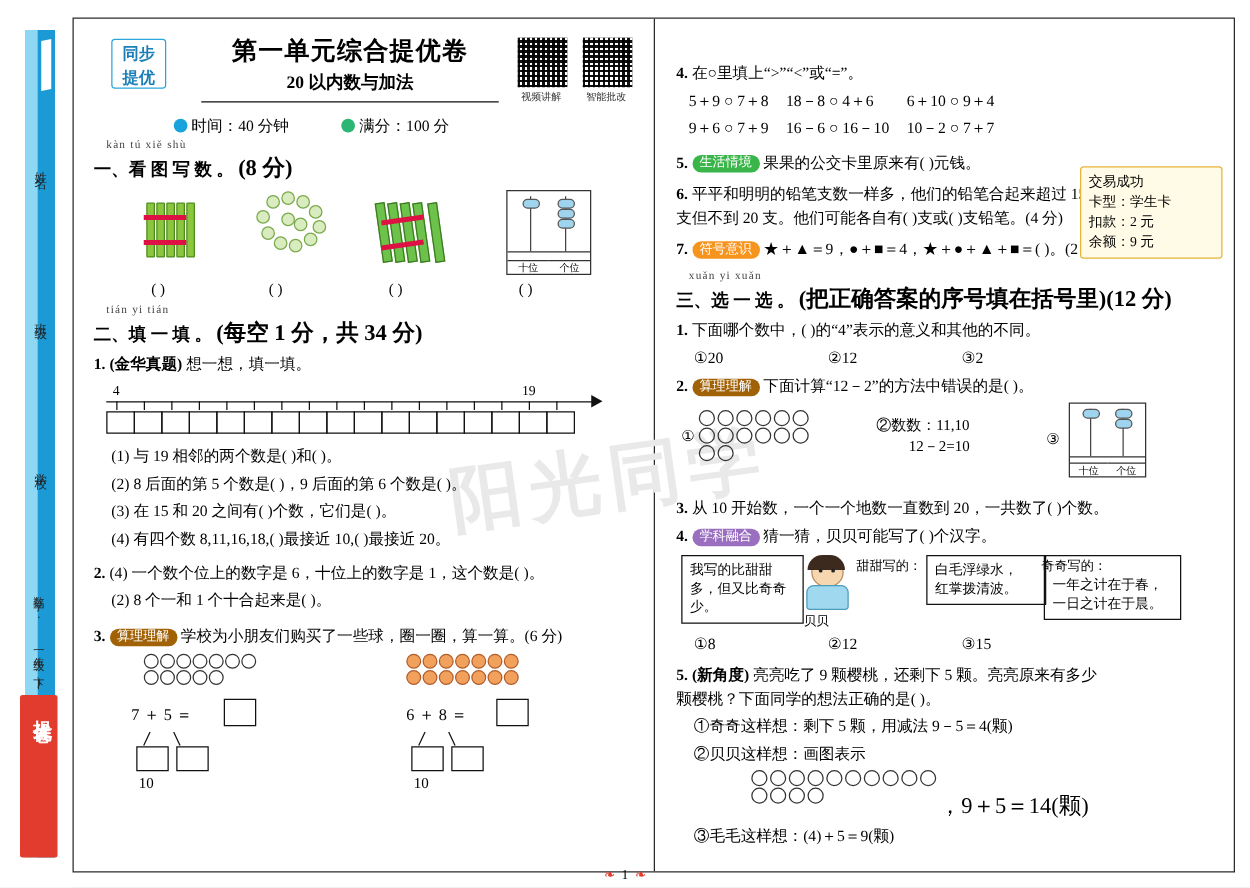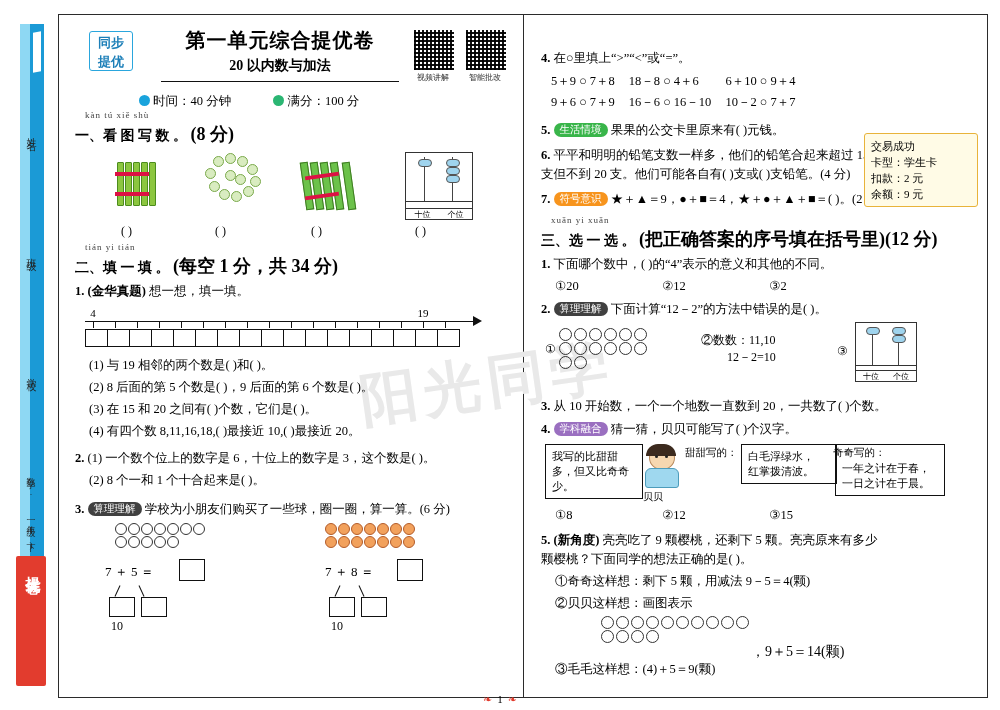--- a/index.html
+++ b/index.html
@@ -51,21 +51,21 @@
 
   
   .pin{font-size:9px;color:#444;letter-spacing:1px;margin-left:10px;}
   .sec{font-size:14px;font-weight:bold;margin:2px 0 4px 0;}
   .sec .pts{font-weight:bold;font-size:18px;}
 
   .q{font-size:12.5px;line-height:19px;margin:3px 0;}
   .q b{font-weight:bold;}
   .ind{margin-left:14px;}
 
-  .tagbtn{display:inline-block;background:#404040;color:#fff;border-radius:8px;
+  .tagbtn{display:inline-block;background:#a16207;color:#fff;border-radius:8px;
     padding:0 6px;font-size:10.5px;line-height:14px;vertical-align:1px;}
   .tag-green{background:#39b54a;}
   .tag-or{background:#f7941d;}
   .tag-pur{background:#9a6fc0;}
   .num-opt{display:inline-block;width:104px;}
 
   
   .picrow{position:relative;height:92px;margin-top:2px;}
   .pic{position:absolute;top:0;height:70px;}
   .brk{position:absolute;top:74px;font-size:12px;}
@@ -273,21 +273,21 @@
           <div class="nl-box" style="left:352px;"></div>
       </div>
 
       <div class="q ind">(1) 与 19 相邻的两个数是(        )和(        )。</div>
       <div class="q ind">(2) 8 后面的第 5 个数是(        )，9 后面的第 6 个数是(        )。</div>
       <div class="q ind">(3) 在 15 和 20 之间有(        )个数，它们是(        )。</div>
       <div class="q ind">(4) 有四个数 8,11,16,18,(        )最接近 10,(        )最接近 20。</div>
 
       <div class="q" style="margin-top:8px;">
         <b>2.</b>
-        <span>(1) 一个数个位上的数字是 6，十位上的数字是 3，这个数是(        )。</span>
+        <span>(4) 一个数个位上的数字是 6，十位上的数字是 1，这个数是(        )。</span>
       </div>
       <div class="q ind">(2) 8 个一和 1 个十合起来是(        )。</div>
 
       <div class="q" style="margin-top:10px;">
         <b>3.</b>
         <span class="tagbtn">算理理解</span>
         <span>学校为小朋友们购买了一些球，圈一圈，算一算。(6 分)</span>
       </div>
 
       <div style="position:relative;height:120px;margin-top:4px;">
@@ -319,21 +319,21 @@
             <div class="dot" style="left:13px;top:13px;"></div>
           <div class="dot" style="left:26px;top:13px;"></div>
             <div class="dot" style="left:39px;top:13px;"></div>
           <div class="dot" style="left:52px;top:13px;"></div>
             <div class="dot" style="left:65px;top:13px;"></div>
           <div class="dot" style="left:78px;top:13px;"></div>
         </div>
 
         <div style="position:absolute;left:30px;top:40px;font-size:13px;">7 ＋ 5 ＝</div>
         <div style="position:absolute;left:104px;top:36px;width:24px;height:20px;border:1px solid #111;"></div>
-        <div style="position:absolute;left:250px;top:40px;font-size:13px;">7 ＋ 8 ＝</div>
+        <div style="position:absolute;left:250px;top:40px;font-size:13px;">6 ＋ 8 ＝</div>
         <div style="position:absolute;left:322px;top:36px;width:24px;height:20px;border:1px solid #111;"></div>
 
         <div style="position:absolute;left:42px;top:62px;width:1px;height:12px;background:#111;transform:rotate(25deg);"></div>
         <div style="position:absolute;left:66px;top:62px;width:1px;height:12px;background:#111;transform:rotate(-25deg);"></div>
         <div style="position:absolute;left:34px;top:74px;width:24px;height:18px;border:1px solid #111;"></div>
         <div style="position:absolute;left:66px;top:74px;width:24px;height:18px;border:1px solid #111;"></div>
         <div style="position:absolute;left:36px;top:96px;font-size:12px;">10</div>
 
         <div style="position:absolute;left:262px;top:62px;width:1px;height:12px;background:#111;transform:rotate(25deg);"></div>
         <div style="position:absolute;left:286px;top:62px;width:1px;height:12px;background:#111;transform:rotate(-25deg);"></div>
@@ -519,21 +519,21 @@
             <div class="mini-circ"></div>
           <div class="mini-circ"></div>
             <div class="mini-circ"></div>
         </div>
         <div class="mini-circ-row" style="position:absolute;left:0;top:14px;">
           <div class="mini-circ"></div>
             <div class="mini-circ"></div>
             <div class="mini-circ"></div>
             <div class="mini-circ"></div>
         </div>
-        <div style="position:absolute;left:150px;top:27px;font-size:14px;">，9＋5＝14(颗)</div>
+        <div style="position:absolute;left:150px;top:16px;font-size:18px;">，9＋5＝14(颗)</div>
       </div>
 
       <div class="q ind" style="margin-top:2px;">③毛毛这样想：(4)＋5＝9(颗)</div>
     </div>
   </div>
 
   <div class="pgnum">
     <span class="bow">❧</span><span>1</span><span class="bow">❧</span>
   </div>
 </div>

